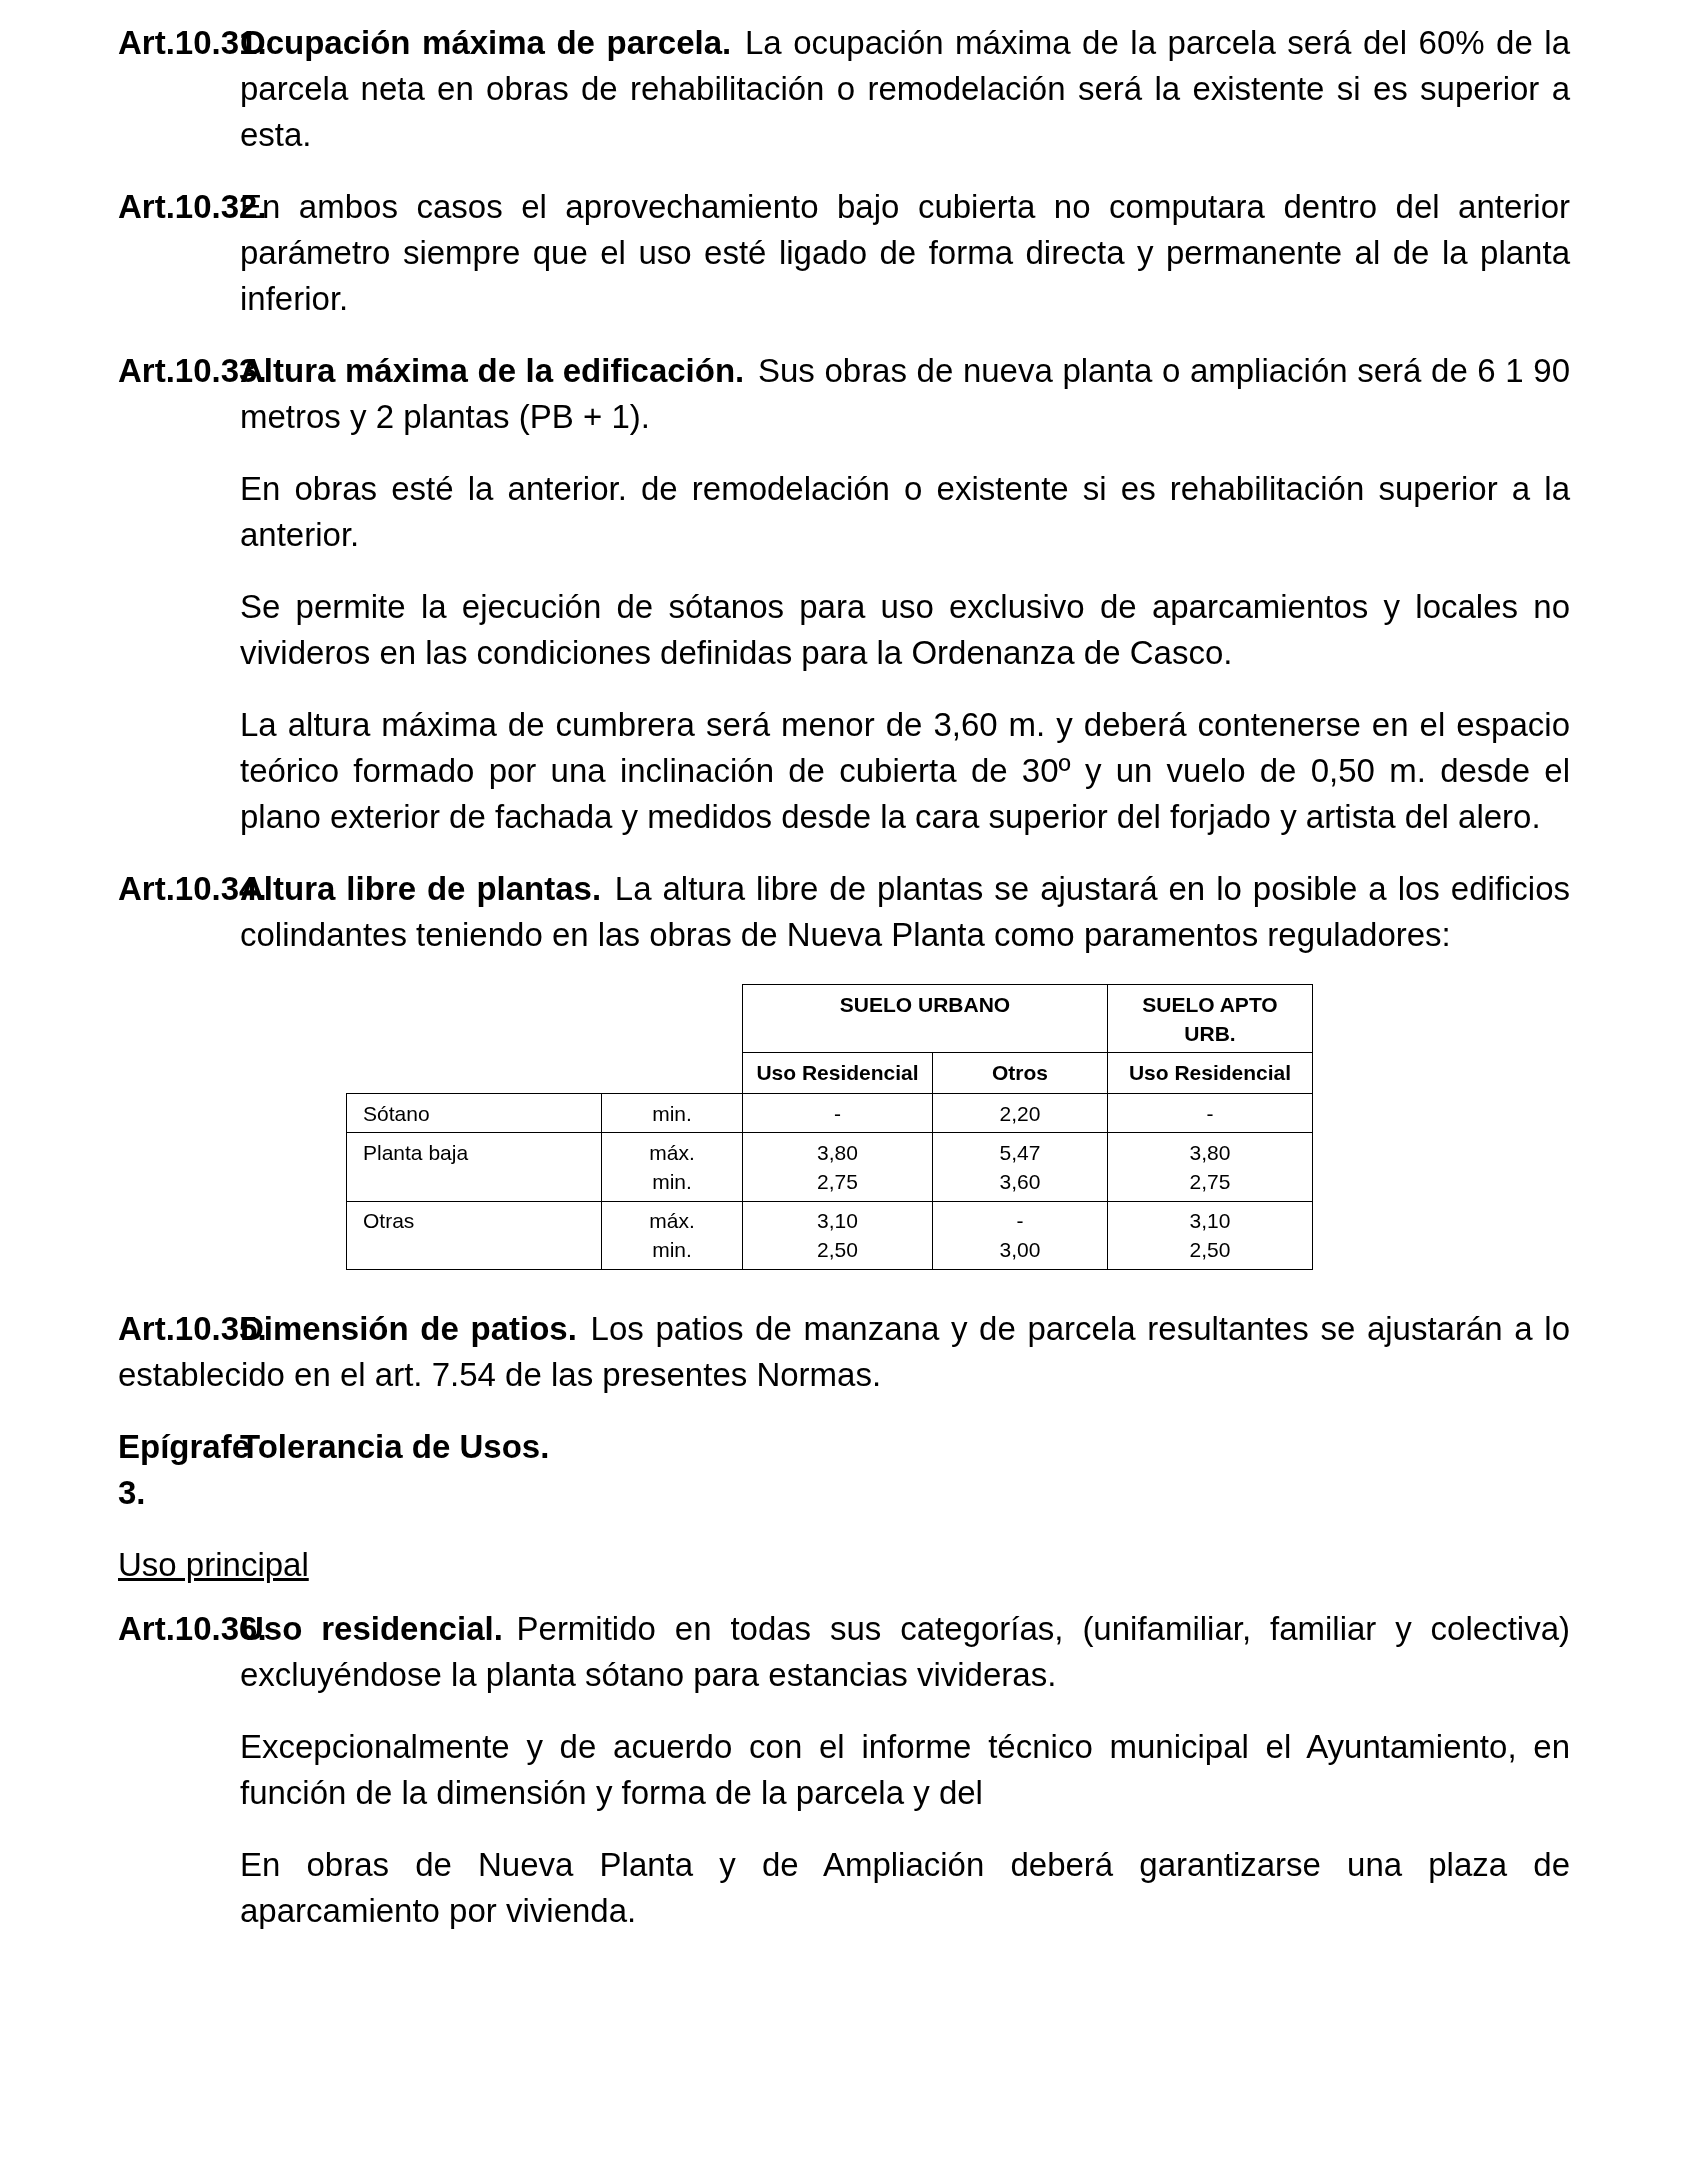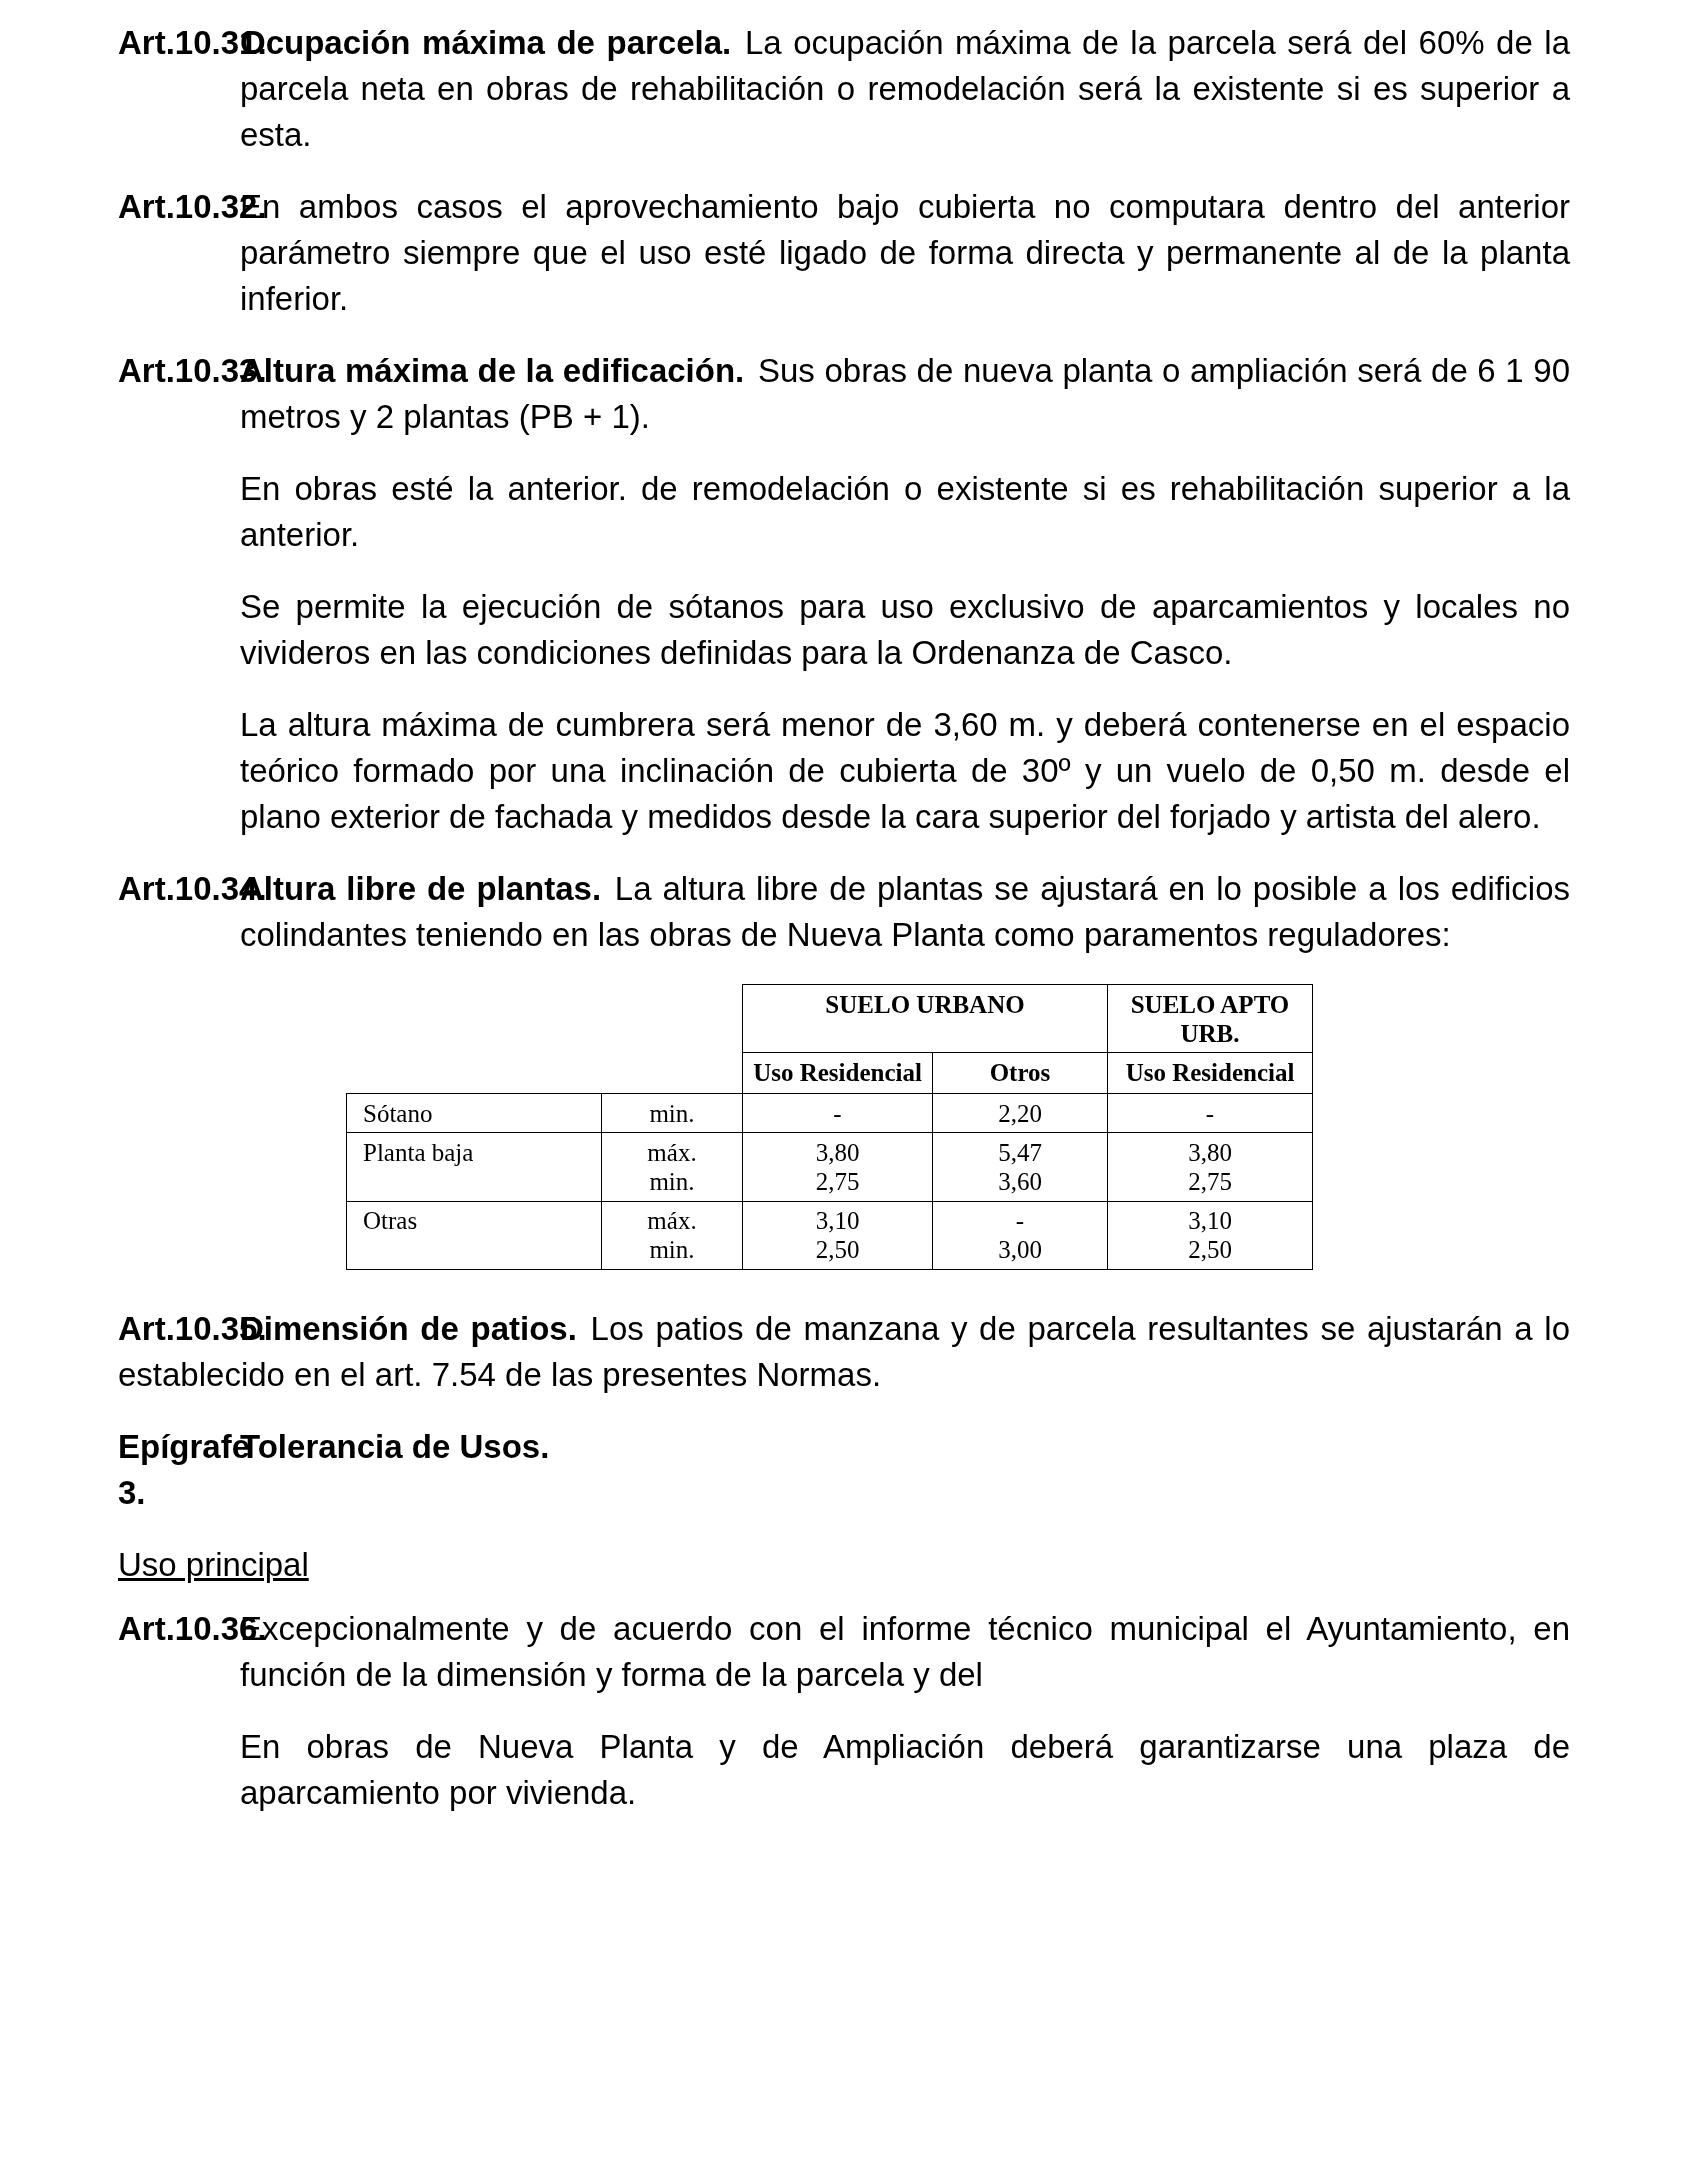--- a/index.html
+++ b/index.html
@@ -24,23 +24,22 @@
   .label-inline { display: inline-block; width: 122px; font-weight: bold; }
   .bold { font-weight: bold; }
   .underline-heading { text-decoration: underline; margin-bottom: 18px; }
 
   
   .table-wrap { margin: 21px 0 36px 228px; }
   table.spec-table {
     border-collapse: collapse;
     table-layout: fixed;
     width: 967px;
-    font-size: 25px;
+    font-size: 21px;
     line-height: 29px;
-    font-family: Liberation Serif, serif;
   }
   .spec-table th, .spec-table td {
     border: 1.5px solid #000000;
     padding: 4.6px 7.6px;
     vertical-align: top;
     text-align: center;
   }
   .spec-table th { font-weight: bold; }
   .spec-table td.nohead { border: none; }
   .spec-table td.rowlabel { text-align: left; padding-left: 16px; }
@@ -142,17 +141,18 @@
 <section class="block">
   <div class="art-label">Epígrafe 3.</div>
   <div class="art-body bold">Tolerancia de Usos.</div>
 </section>
 
 <p class="underline-heading">Uso principal</p>
 
 <section class="block">
   <div class="art-label">Art.10.36.</div>
   <div class="art-body">
+    <p class="para"><b class="lead">Uso residencial.</b><span>Permitido en todas sus categorías, (unifamiliar, familiar y colectiva) excluyéndose la planta sótano para estancias vivideras.</span></p>
     <p class="para">Excepcionalmente y de acuerdo con el informe técnico municipal el Ayuntamiento, en función de la dimensión y forma de la parcela y del</p>
     <p class="para">En obras de Nueva Planta y de Ampliación deberá garantizarse una plaza de aparcamiento por vivienda.</p>
   </div>
 </section>
 
 
 </body></html>

